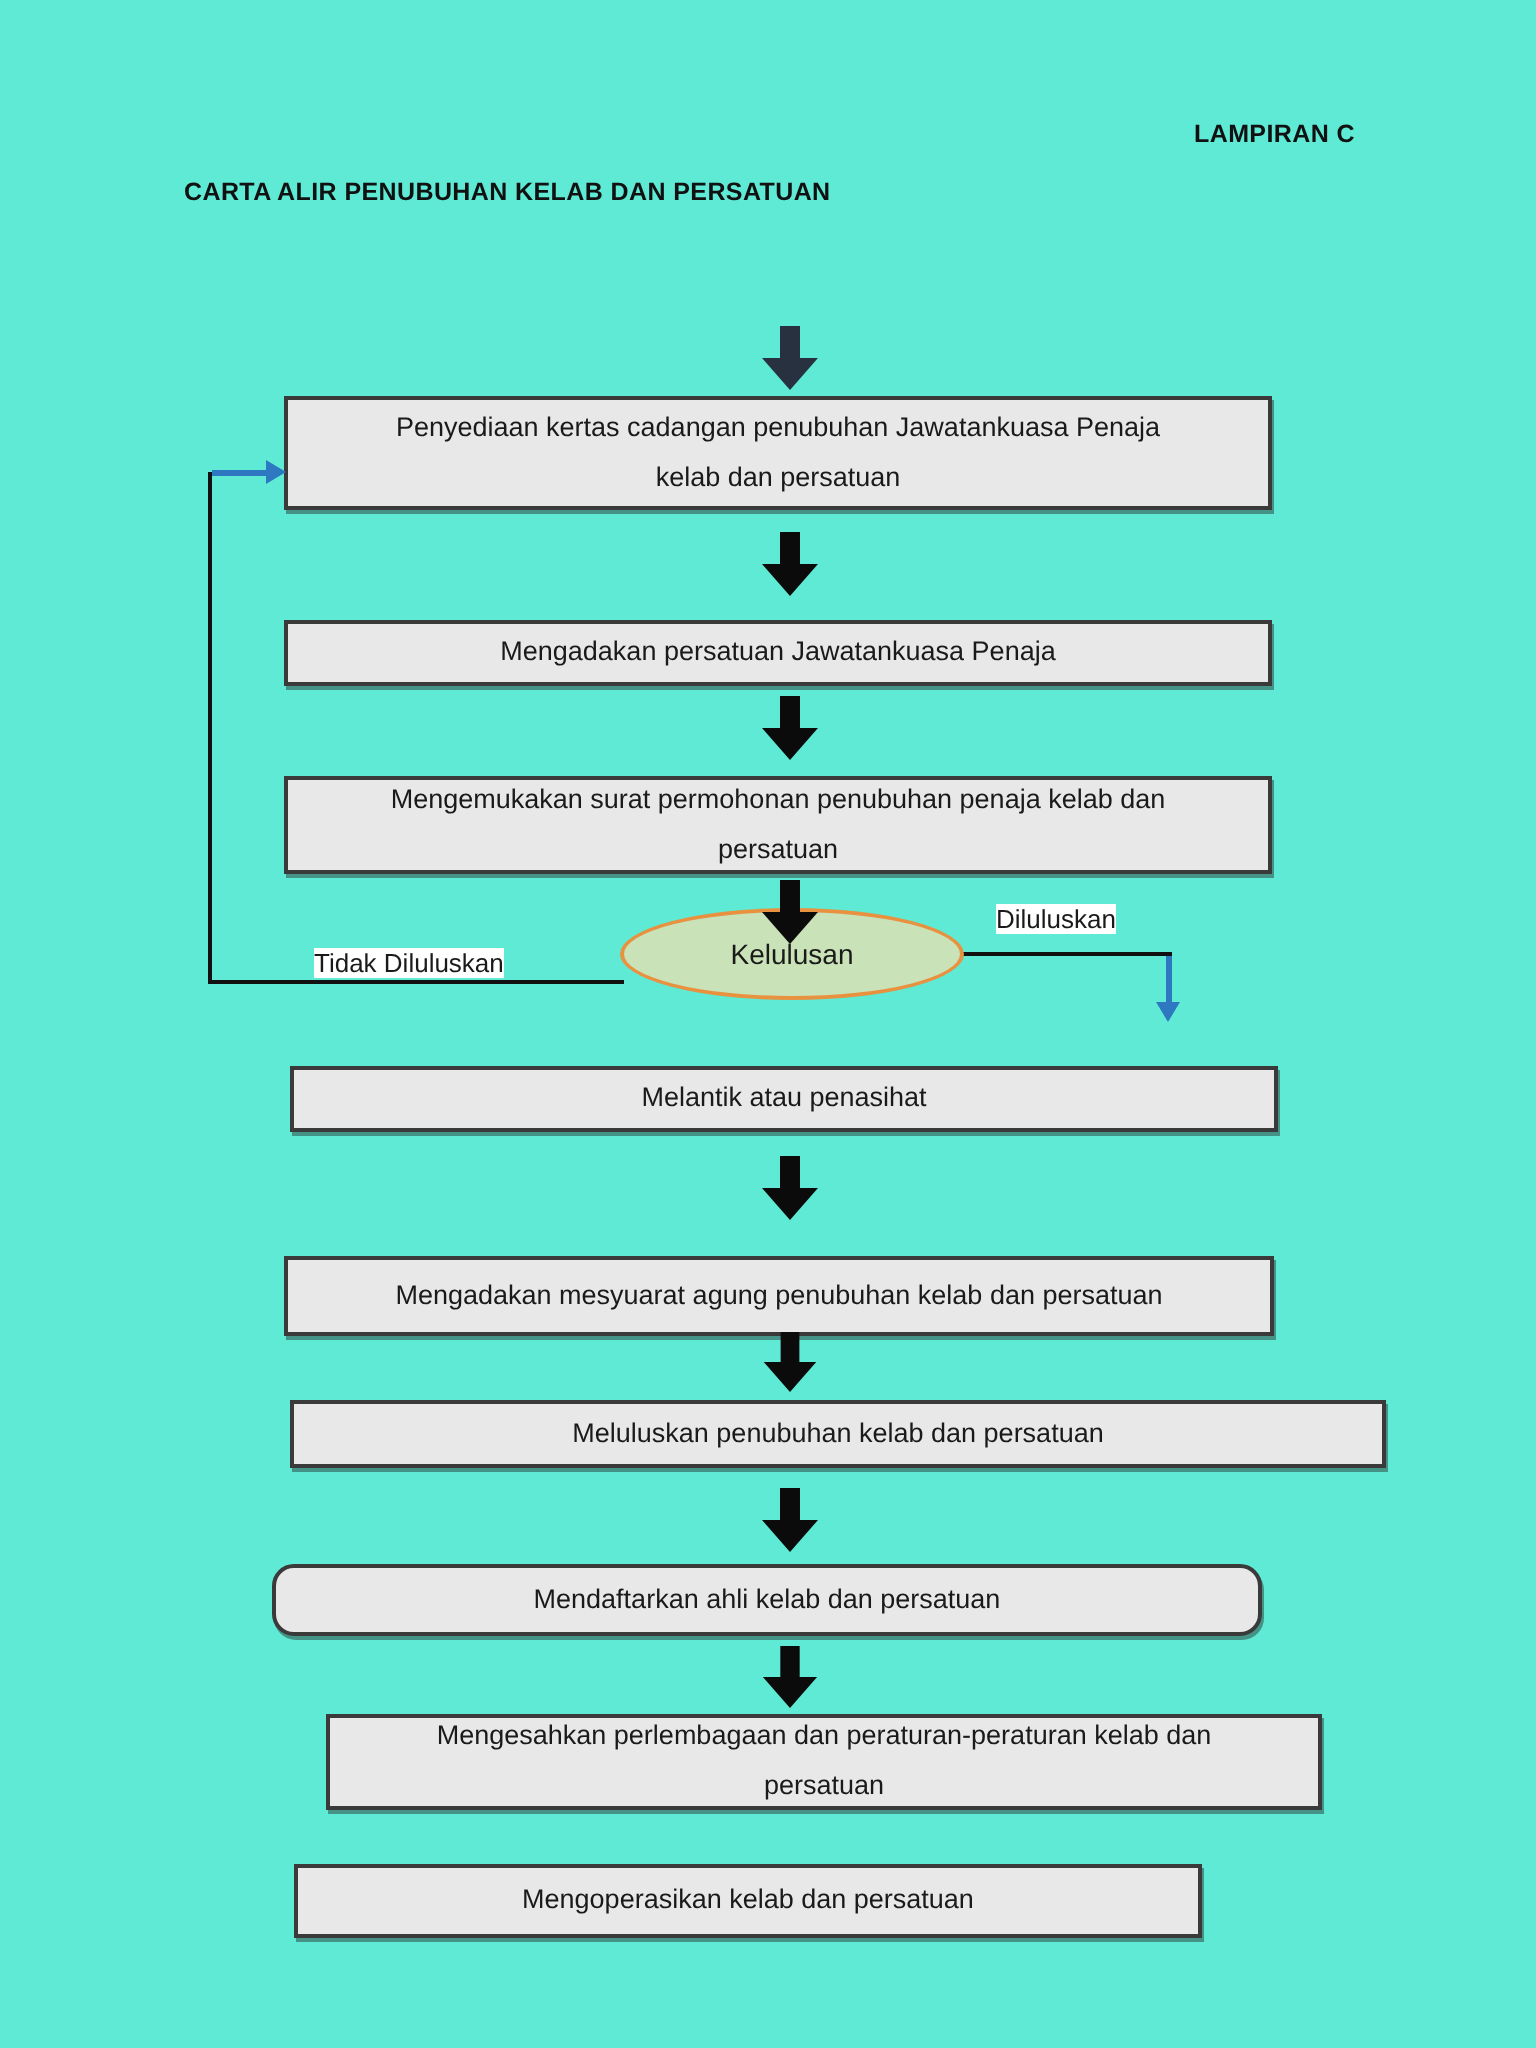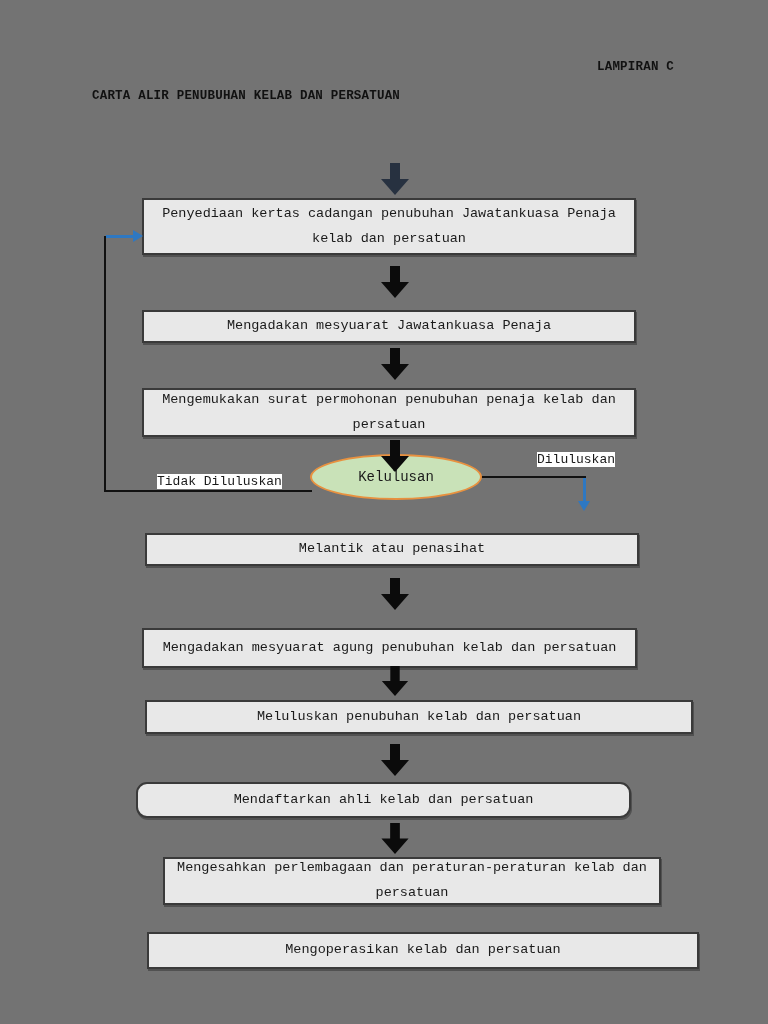--- a/index.html
+++ b/index.html
@@ -4,22 +4,22 @@
 <style>
   html, body {
     margin: 0;
     padding: 0;
     background: #ffffff;
   }
   .canvas {
     position: relative;
     width: 768px;
     height: 1024px;
-    background: #737373;
-    font-family: Liberation Mono, monospace;
+    background: #5eead4;
+    font-family: Liberation Sans, sans-serif;
     color: var(--text, #1a1a1a);
     overflow: hidden;
   }
   .corner-label {
     position: absolute;
     left: 597px;
     top: 60px;
     font-size: 12.5px;
     font-weight: bold;
     letter-spacing: 0.2px;
@@ -130,41 +130,41 @@
   <div class="flow-box" style="left:142px; top:198px; width:494px; height:57px;align-items:center;">
     <span>Penyediaan kertas cadangan penubuhan Jawatankuasa Penaja</span>
     <span>kelab dan persatuan</span>
   </div>
 
   <svg class="block-arrow" style="top:266px;" width="28" height="32" viewBox="0 0 28 32">
     <polygon points="9,0 19,0 19,16 28,16 14,32 0,16 9,16" style="fill:var(--arrow-black,#0b0b0b)"></polygon>
   </svg>
 
   <div class="flow-box" style="left:142px; top:310px; width:494px; height:33px;">
-    <span>Mengadakan mesyuarat Jawatankuasa Penaja</span>
+    <span>Mengadakan persatuan Jawatankuasa Penaja</span>
   </div>
 
   <svg class="block-arrow" style="top:348px;" width="28" height="32" viewBox="0 0 28 32">
     <polygon points="9,0 19,0 19,16 28,16 14,32 0,16 9,16" style="fill:var(--arrow-black,#0b0b0b)"></polygon>
   </svg>
 
   <div class="flow-box" style="left:142px; top:388px; width:494px; height:49px;">
     <span>Mengemukakan surat permohonan penubuhan penaja kelab dan</span>
     <span>persatuan</span>
   </div>
 
   <svg class="block-arrow overlap-arrow" style="top:440px;" width="28" height="32" viewBox="0 0 28 32">
     <polygon points="9,0 19,0 19,16 28,16 14,32 0,16 9,16" style="fill:var(--arrow-black,#0b0b0b)"></polygon>
   </svg>
 
   <div class="decision">
     <span>Kelulusan</span>
   </div>
 
-  <div class="branch-label" style="left:498px; top:452px;margin-left:39px;">Diluluskan</div>
+  <div class="branch-label" style="left:498px; top:452px;">Diluluskan</div>
   <div class="hline" style="left:481px; top:476px; width:105px;"></div>
   <div class="blue-vline" style="left:583px; top:478px; height:24px;"></div>
   <div class="blue-head-down" style="left:578px; top:501px;"></div>
 
   <div class="branch-label" style="left:157px; top:474px;">Tidak Diluluskan</div>
   <div class="hline" style="left:104px; top:490px; width:208px;"></div>
   <div class="vline" style="left:104px; top:236px; height:256px;"></div>
   <div class="blue-hline" style="left:106px; top:235px; width:28px;"></div>
   <div class="blue-head-right" style="left:133px; top:230px;"></div>
 
@@ -198,17 +198,17 @@
 
   <svg class="block-arrow" style="top:823px;" width="28" height="31" viewBox="0 0 28 32">
     <polygon points="9,0 19,0 19,16 28,16 14,32 0,16 9,16" style="fill:var(--arrow-black,#0b0b0b)"></polygon>
   </svg>
 
   <div class="flow-box" style="left:147px; top:857px; width:498px; height:48px;margin-left:16px;">
     <span>Mengesahkan perlembagaan dan peraturan-peraturan kelab dan</span>
     <span>persatuan</span>
   </div>
 
-  <div class="flow-box" style="left:147px; top:932px; width:552px; height:37px;">
+  <div class="flow-box" style="left:147px; top:932px; width:454px; height:37px;">
     <span>Mengoperasikan kelab dan persatuan</span>
   </div>
 
 </div>
 
 </body></html>

